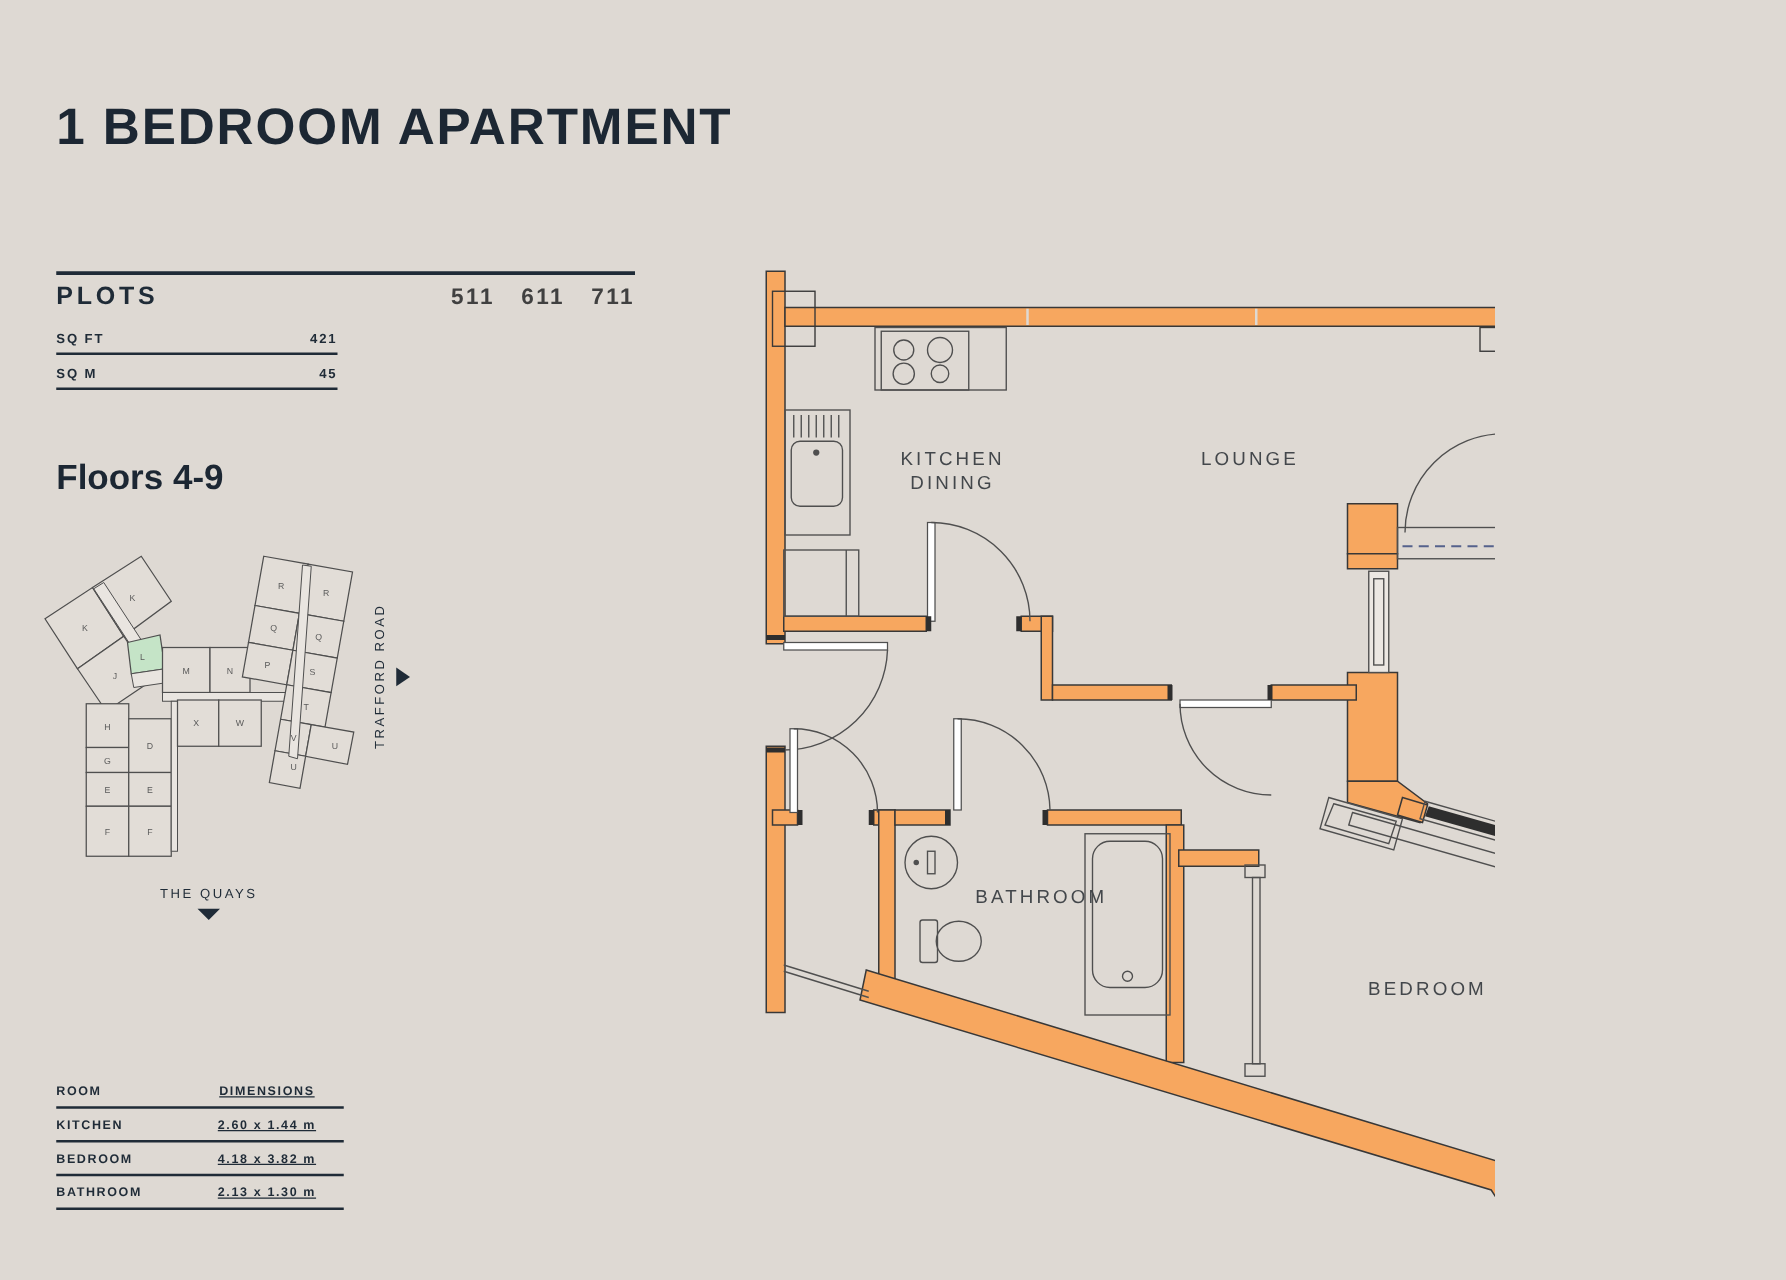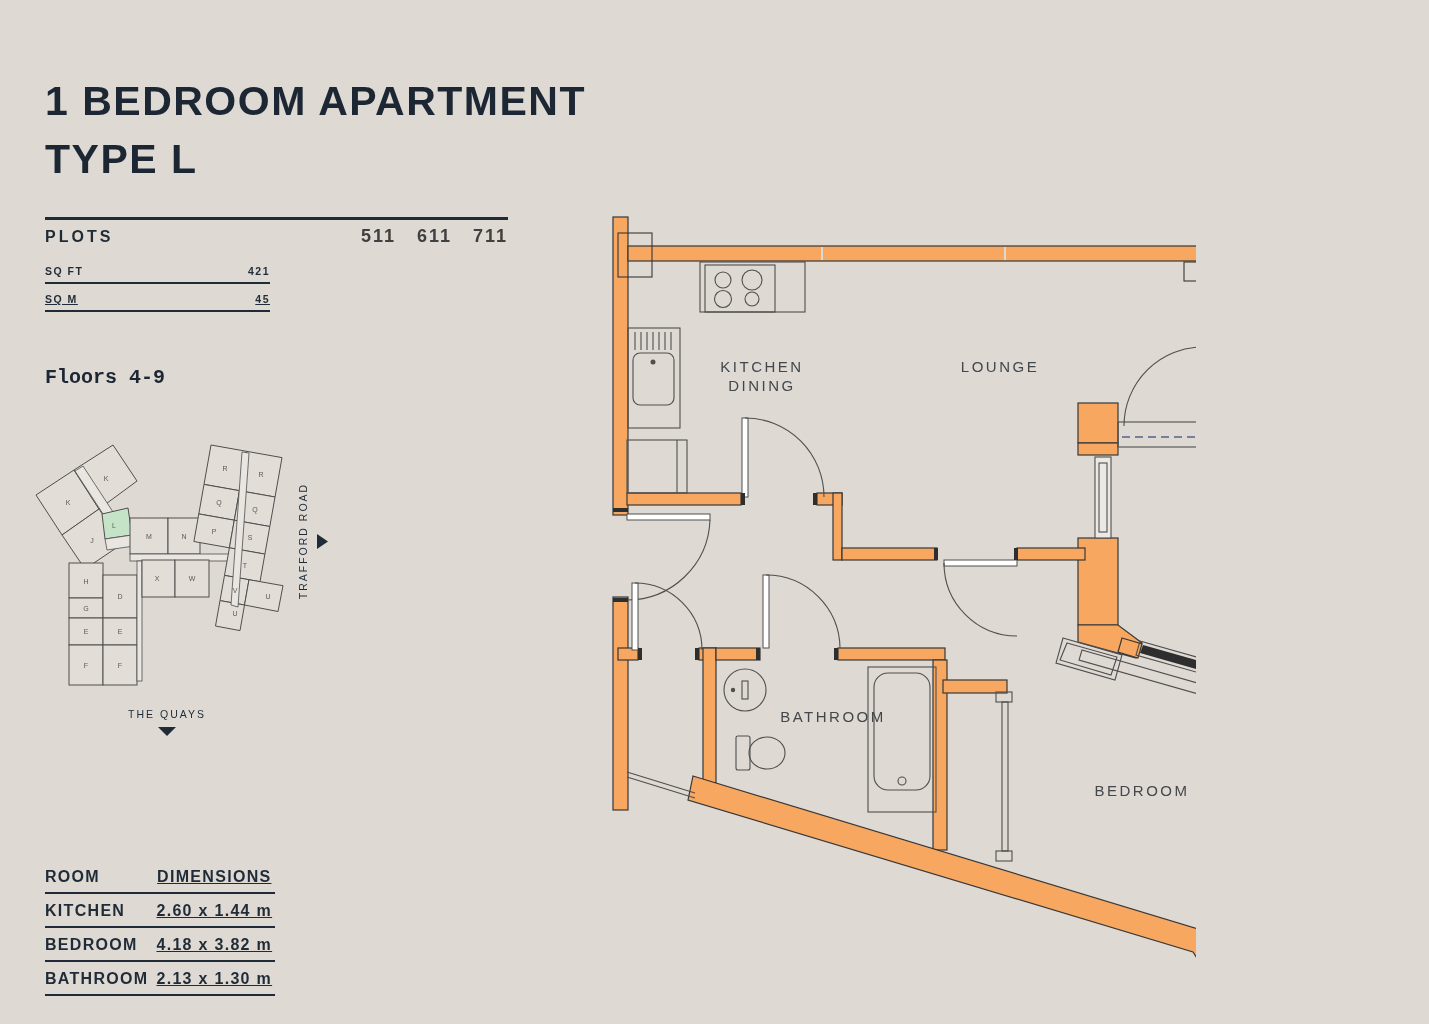--- a/index.html
+++ b/index.html
@@ -1,25 +1,25 @@
 <!DOCTYPE html>
 <html><head>
 <meta charset="utf-8">
 <style>
   html,body{margin:0;padding:0;}
   body{background:#DED9D3;font-family:"Liberation Sans",sans-serif;}
   .page{position:relative;width:1196px;height:1024px;background:#DED9D3;overflow:hidden;color:#1F2B37;}
   .title{position:absolute;left:45px;top:72px;font-size:41px;font-weight:700;letter-spacing:1.5px;line-height:58px;color:#1C2733;}
   .rule{position:absolute;background:#1F2B37;}
   .plots-row{position:absolute;left:45px;top:226px;width:463px;display:flex;justify-content:space-between;align-items:baseline;}
-  .plots-label{font-size:16px;letter-spacing:3px;font-weight:700;color:#1F2B37;}
+  .plots-label{font-size:20px;letter-spacing:3px;font-weight:700;color:#1F2B37;}
   .plots-values{font-size:18px;letter-spacing:2px;font-weight:700;word-spacing:14px;color:#404040;}
   .spec-row{position:absolute;left:45px;width:225px;display:flex;justify-content:space-between;font-size:10.5px;letter-spacing:1.5px;font-weight:700;color:#1F2B37;text-align:center;}
-  .floors{position:absolute;left:45px;top:366px;font-family:Liberation Mono, monospace;font-size:20px;font-weight:700;color:#1C2733;}
-  .dim-table{position:absolute;left:45px;top:860px;width:230px;border-collapse:collapse;font-size:16px;letter-spacing:1.3px;color:#1F2B37;}
+  .floors{position:absolute;left:45px;top:366px;font-family:Liberation Sans, sans-serif;font-size:28px;font-weight:700;color:#1C2733;}
+  .dim-table{position:absolute;left:45px;top:860px;width:230px;border-collapse:collapse;font-size:10px;letter-spacing:1.3px;color:#1F2B37;}
   .dim-table th,.dim-table td{padding:8px 0 6px 0;font-weight:700;text-align:left;border-bottom:2px solid #1F2B37;}
   .dim-table th:last-child,.dim-table td:last-child{text-align:center;text-decoration:underline;}
   svg text{font-family:"Liberation Sans",sans-serif;}
   .room-label{font-size:15px;letter-spacing:2.5px;fill:#43474B;text-anchor:middle;}
   .map-label{font-size:10.5px;letter-spacing:2px;fill:#1F2B37;}
   .unit-label{font-size:7px;fill:#5A5A5A;text-anchor:middle;}
   .wall{fill:#F7A75F;stroke:#383838;stroke-width:1.2;}
   .thin{stroke:#4F4F4F;stroke-width:1.1;fill:none;}
   .fixture{stroke:#4F4F4F;stroke-width:1.1;fill:#ECE8E3;}
   .leaf{fill:#FFFFFF;stroke:#4F4F4F;stroke-width:1;}
@@ -27,37 +27,36 @@
   .unit{fill:#E2DDD7;stroke:#4F4F4F;stroke-width:1;}
   .corr{fill:#E9E5E0;stroke:#4F4F4F;stroke-width:0.8;}
 </style>
 </head>
 <body>
 
 <div class="page">
 
   <div class="title">
     <div>1 BEDROOM APARTMENT</div>
-    <div>TYPE L</div>
   </div>
 
   <div class="rule" style="left:45px;top:217px;width:463px;height:2.5px;"></div>
 
   <div class="plots-row">
     <span class="plots-label">PLOTS</span>
     <span class="plots-values">511 611 711</span>
   </div>
 
   <div class="spec-row" style="top:265px;">
     <span>SQ FT</span>
     <span>421</span>
   </div>
   <div class="rule" style="left:45px;top:282px;width:225px;height:1.8px;"></div>
 
-  <div class="spec-row" style="top:293px;text-decoration:underline;">
+  <div class="spec-row" style="top:293px;">
     <span>SQ M</span>
     <span>45</span>
   </div>
   <div class="rule" style="left:45px;top:310px;width:225px;height:1.8px;"></div>
 
   <div class="floors">Floors 4-9</div>
 
   <svg style="position:absolute;left:35px;top:405px;" width="310" height="345" viewBox="0 0 310 345">
     <g>
 

